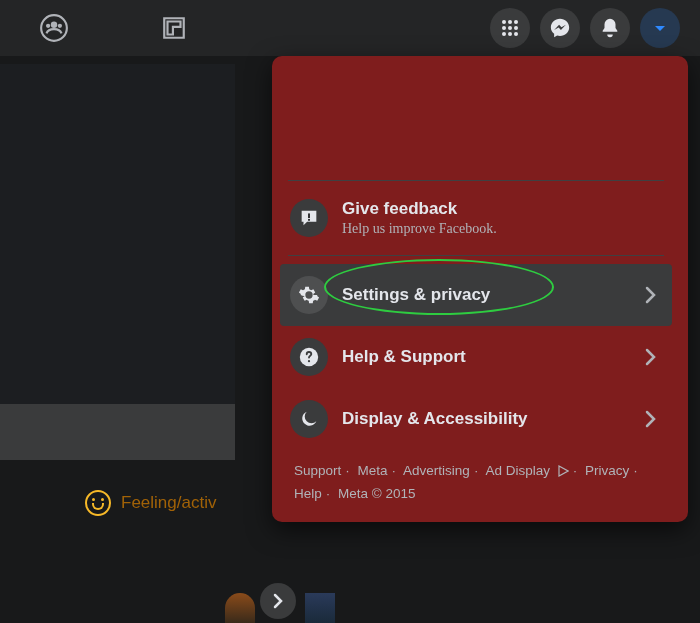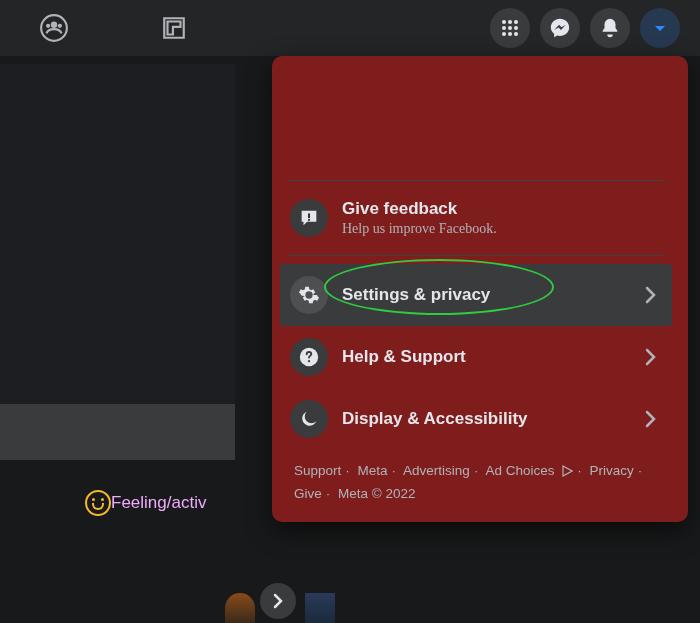--- a/index.html
+++ b/index.html
@@ -71,21 +71,22 @@
     width: 235px;
     height: 56px;
     background: #3a3b3c;
   }
   .feeling {
     position: absolute;
     top: 490px;
     left: 85px;
     display: flex;
     align-items: center;
-    color: #f0abfc;
+    gap: 10px;
+    color: #a16207;
     font-size: 17px;
   }
   .feeling-icon {
     width: 26px; height: 26px; border-radius: 50%;
     border: 2px solid #f7b928;
     position: relative;
     display:flex;align-items:center;justify-content:center;
   }
   .smile-eyes{position:absolute;top:6px;left:0;right:0;display:flex;justify-content:center;gap:6px;}
   .smile-eyes span{width:3px;height:3px;background:#f7b928;border-radius:50%;}
@@ -309,21 +310,21 @@
           <path d="M9 5l7 7-7 7" fill="none" stroke="#b0b3b8" stroke-width="2.5" stroke-linecap="round"></path>
         </svg>
     </div>
   </div>
 
 
   <div class="footer">
     <span>Support</span><span class="dot">·</span>
     <span>Meta</span><span class="dot">·</span>
     <span>Advertising</span><span class="dot">·</span>
-    <span>Ad Choices</span>
+    <span>Ad Display</span>
     <span class="adchoices"><svg width="12" height="12" viewBox="0 0 12 12">
           <path d="M2 1l9 5-9 5V1z" fill="none" stroke="#b0b3b8" stroke-width="1.2"></path>
         </svg></span><span class="dot">·</span>
     <span>Privacy</span><span class="dot">·</span>
-    <span>Give</span><span class="dot">·</span>
-    <span>Meta © 2022</span>
+    <span>Help</span><span class="dot">·</span>
+    <span>Meta © 2015</span>
   </div>
 </div>
 
 </body></html>

